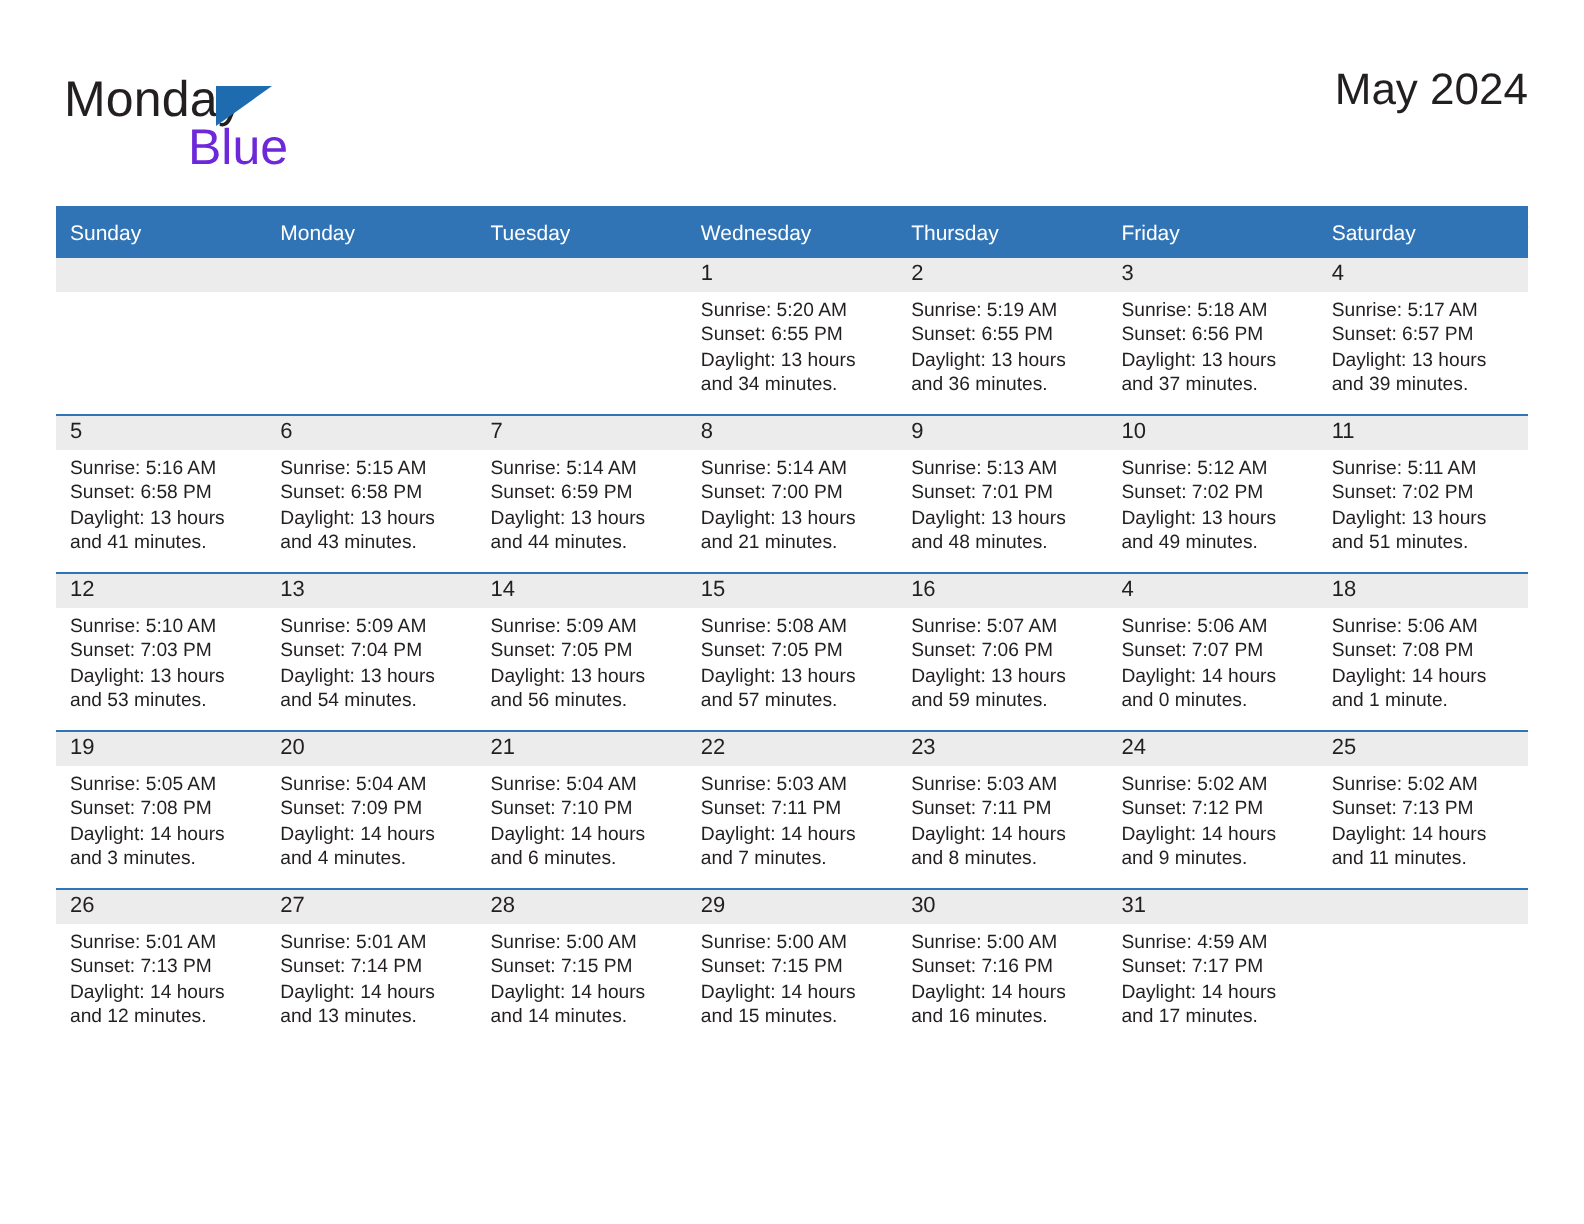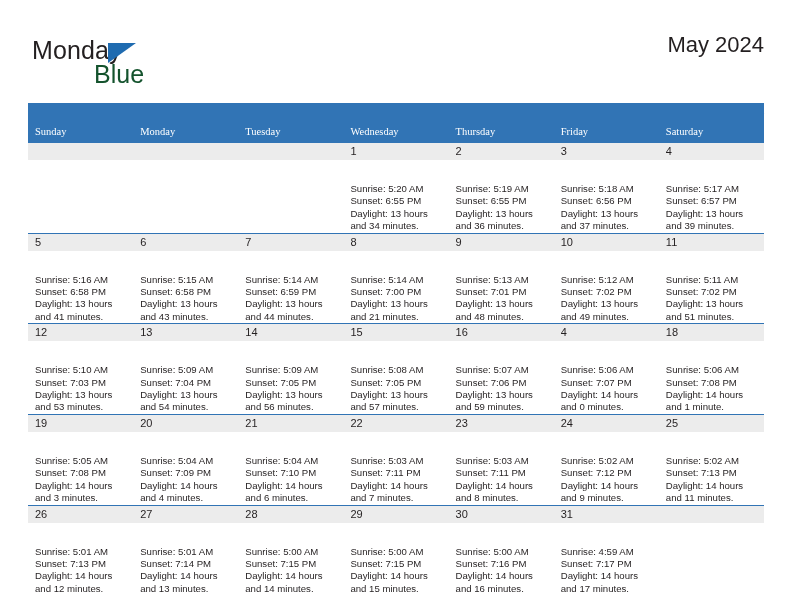--- a/index.html
+++ b/index.html
@@ -54,21 +54,21 @@
     width: 0;
     height: 0;
     border-left: 28px solid #1f6bb0;
     border-bottom: 20px solid transparent;
   }
   .logo-blue {
     position: absolute;
     left: 62px;
     top: 24px;
     font-size: 25px;
-    color: #14532d;
+    color: #6d28d9;
     font-family: "Liberation Sans", sans-serif;
   }
 
   .title-wrap {
     position: absolute;
     right: 0;
     top: 0;
     text-align: right;
   }
   .cal-title {
@@ -94,24 +94,23 @@
     border-collapse: collapse;
     table-layout: fixed;
   }
 
   .calendar th {
     background: #3174b5;
     color: #ffffff;
     font-weight: normal;
     font-size: 10.5px;
     text-align: left;
-    padding: 22px 0 5px 7px;
+    padding: 8px 0 5px 7px;
     height: 12px;
     border: none;
-    font-family: Liberation Serif, serif;
   }
 
   .calendar td {
     vertical-align: top;
     padding: 0;
     border-top: 1.5px solid #3174b5;
     width: 105.14px;
     height: 78px;
     background: #ffffff;
   }
@@ -133,21 +132,20 @@
 
   .daynum-band.empty {
     color: transparent;
   }
 
   .details {
     padding: 4px 6px 0 7px;
     font-size: 9.6px;
     line-height: 12.4px;
     color: #231f20;
-    margin-top: 19px;
   }
   .details div {
     white-space: nowrap;
   }
 </style>
 </head>
 <body>
 
 <div class="page">
 

